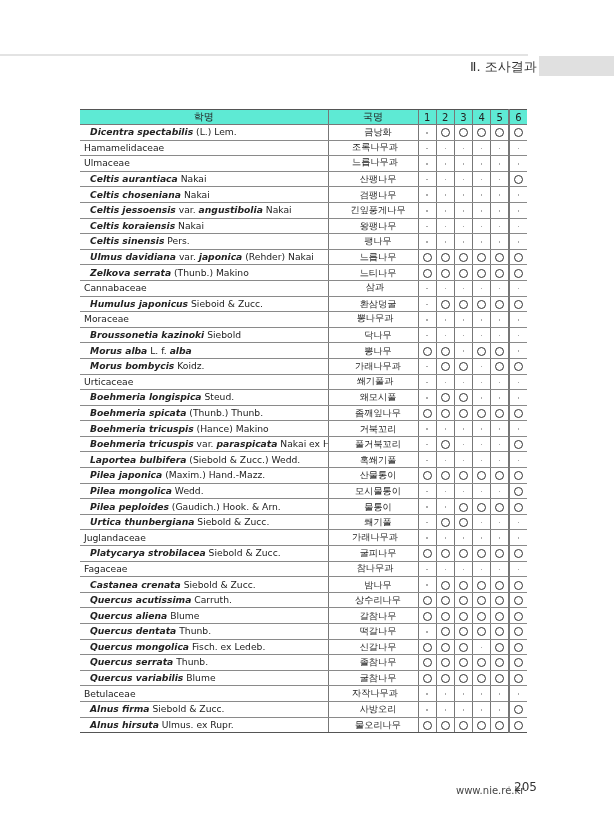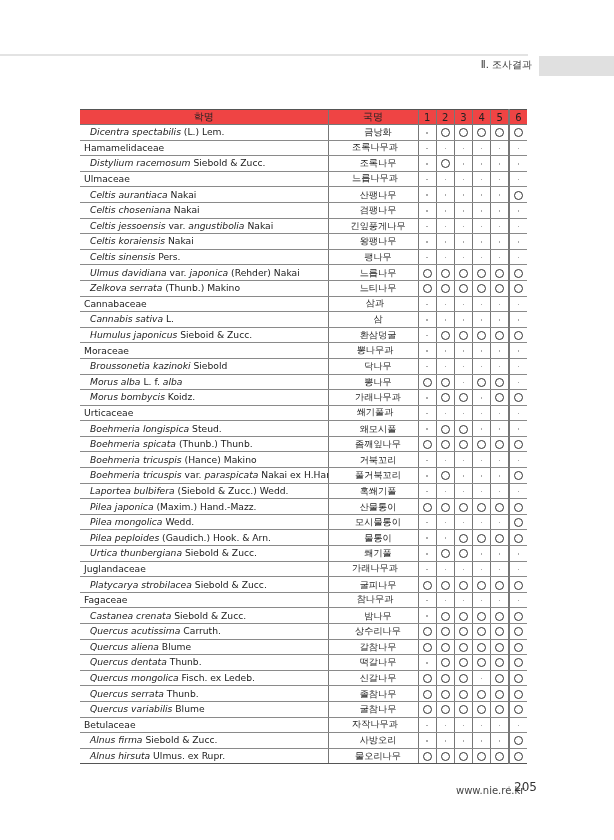--- a/index.html
+++ b/index.html
@@ -1,40 +1,40 @@
 <!DOCTYPE html>
 <html><head>
 <meta charset="utf-8">
 <style>
   html, body { margin:0; padding:0; background:#ffffff; }
   body { width:614px; height:840px; position:relative; overflow:hidden;
          font-family:"DejaVu Sans", "Liberation Sans", sans-serif; color:#222; }
   .top-rule { position:absolute; left:0; top:54px; width:528px; height:2px; background:#e3e3e3; }
   .section-tab { position:absolute; left:539px; top:56px; width:75px; height:20px; background:#e0e0e0; }
   .section-title { position:absolute; left:470px; top:58px; width:62px; text-align:right;
-                   font-size:10px; color:#333; white-space:nowrap; }
+                   font-size:13px; color:#333; white-space:nowrap; }
   table.species { position:absolute; left:80px; top:109px; width:447px;
                   border-collapse:collapse; table-layout:fixed; font-size:9.2px; }
   table.species col.c-sci { width:248px; }
   table.species col.c-kor { width:90px; }
   table.species col.c-num { width:18.2px; }
-  table.species th { background:#ef4444; font-weight:normal; height:14px; padding:0;
+  table.species th { background:#5eead4; font-weight:normal; height:14px; padding:0;
                      border-top:1.5px solid #555; border-bottom:1px solid #777; text-align:center;
                      font-size:10px; color:#222; }
   table.species td { height:14.6px; padding:0; border-bottom:1px solid #8a8a8a; white-space:nowrap;
                      overflow:hidden; line-height:14px; }
   table.species th.kor, table.species td.kor { border-left:1px solid #777; }
   table.species th.num, table.species td.num { border-left:1px solid #777; text-align:center; }
   table.species th.num-last, table.species td.num-last { border-left:2px solid #777; }
   table.species tr:last-child td { border-bottom:1.5px solid #555; }
   td.sci { padding-left:10px !important; }
   td.sci.family { padding-left:4px !important; }
   td.kor { padding-left:10px !important;text-align:center; }
   td.kor.family { padding-left:4px !important;font-family:Liberation Mono, monospace; }
-  .it { font-style:italic; }
+  .it { font-style:italic;font-weight:bold; }
   .mark-o { display:inline-block; width:9px; height:9px; border:1px solid #333; border-radius:50%;
             vertical-align:middle; box-sizing:border-box; }
   .mark-dot { display:inline-block; width:1.5px; height:1.5px; background:#aaa; vertical-align:middle; }
   .footer-url { position:absolute; left:456px; top:785px; font-size:10px; color:#444; }
   .footer-sep { position:absolute; left:508px; top:785px; font-size:7px; color:#999; }
   .footer-page { position:absolute; left:514px; top:780px; font-size:12px; color:#333; }
 </style>
 </head>
 <body>
 
@@ -80,30 +80,20 @@
         <td class="sci family"><span>Hamamelidaceae</span></td>
         <td class="kor family">조록나무과</td>
         <td class="num"><span class="mark-dot"></span></td>
         <td class="num"><span class="mark-dot"></span></td>
         <td class="num"><span class="mark-dot"></span></td>
         <td class="num"><span class="mark-dot"></span></td>
         <td class="num"><span class="mark-dot"></span></td>
         <td class="num num-last"><span class="mark-dot"></span></td>
       </tr>
       <tr>
-        <td class="sci"><span class="it">Distylium racemosum</span><span> Siebold &amp; Zucc.</span></td>
-        <td class="kor">조록나무</td>
-        <td class="num"><span class="mark-dot"></span></td>
-        <td class="num"><span class="mark-o"></span></td>
-        <td class="num"><span class="mark-dot"></span></td>
-        <td class="num"><span class="mark-dot"></span></td>
-        <td class="num"><span class="mark-dot"></span></td>
-        <td class="num num-last"><span class="mark-dot"></span></td>
-      </tr>
-      <tr>
         <td class="sci family"><span>Ulmaceae</span></td>
         <td class="kor family">느릅나무과</td>
         <td class="num"><span class="mark-dot"></span></td>
         <td class="num"><span class="mark-dot"></span></td>
         <td class="num"><span class="mark-dot"></span></td>
         <td class="num"><span class="mark-dot"></span></td>
         <td class="num"><span class="mark-dot"></span></td>
         <td class="num num-last"><span class="mark-dot"></span></td>
       </tr>
       <tr>
@@ -172,30 +162,20 @@
         <td class="num"><span class="mark-o"></span></td>
         <td class="num"><span class="mark-o"></span></td>
         <td class="num"><span class="mark-o"></span></td>
         <td class="num"><span class="mark-o"></span></td>
         <td class="num"><span class="mark-o"></span></td>
         <td class="num num-last"><span class="mark-o"></span></td>
       </tr>
       <tr>
         <td class="sci family"><span>Cannabaceae</span></td>
         <td class="kor family">삼과</td>
-        <td class="num"><span class="mark-dot"></span></td>
-        <td class="num"><span class="mark-dot"></span></td>
-        <td class="num"><span class="mark-dot"></span></td>
-        <td class="num"><span class="mark-dot"></span></td>
-        <td class="num"><span class="mark-dot"></span></td>
-        <td class="num num-last"><span class="mark-dot"></span></td>
-      </tr>
-      <tr>
-        <td class="sci"><span class="it">Cannabis sativa</span><span> L.</span></td>
-        <td class="kor">삼</td>
         <td class="num"><span class="mark-dot"></span></td>
         <td class="num"><span class="mark-dot"></span></td>
         <td class="num"><span class="mark-dot"></span></td>
         <td class="num"><span class="mark-dot"></span></td>
         <td class="num"><span class="mark-dot"></span></td>
         <td class="num num-last"><span class="mark-dot"></span></td>
       </tr>
       <tr>
         <td class="sci"><span class="it">Humulus japonicus</span><span> Sieboid &amp; Zucc.</span></td>
         <td class="kor">환삼덩굴</td>

